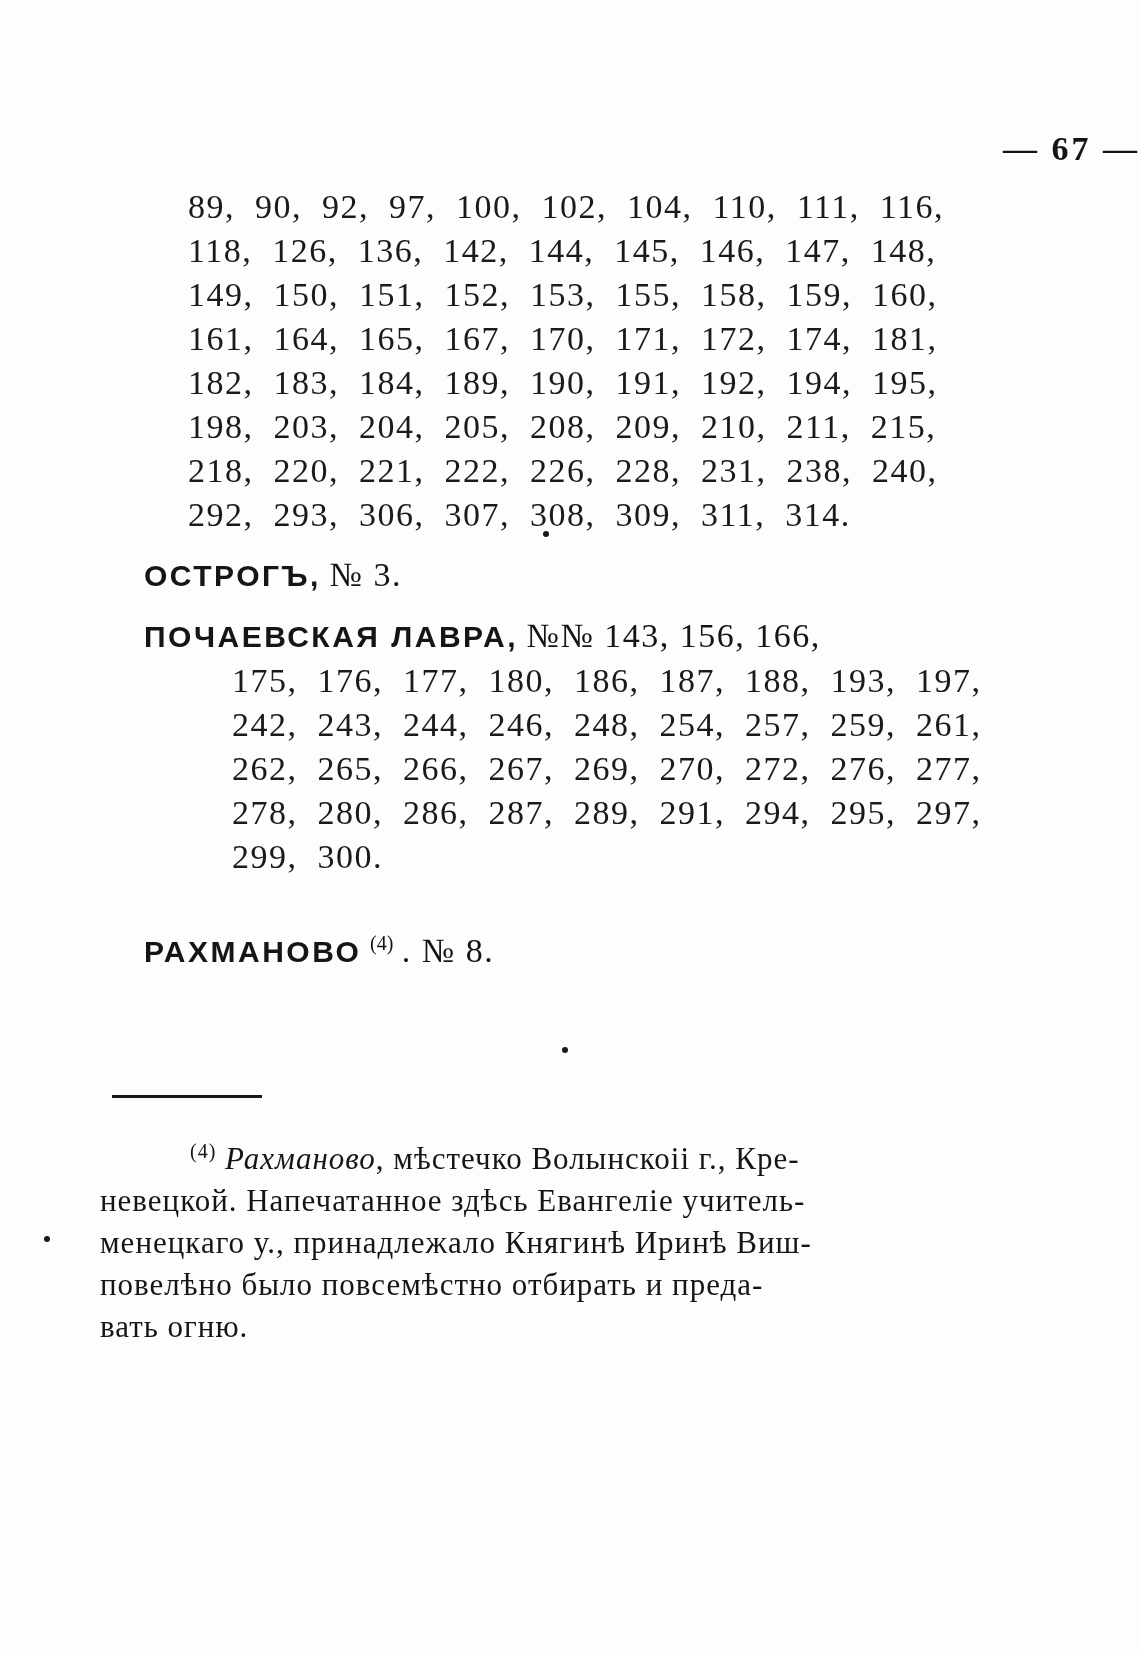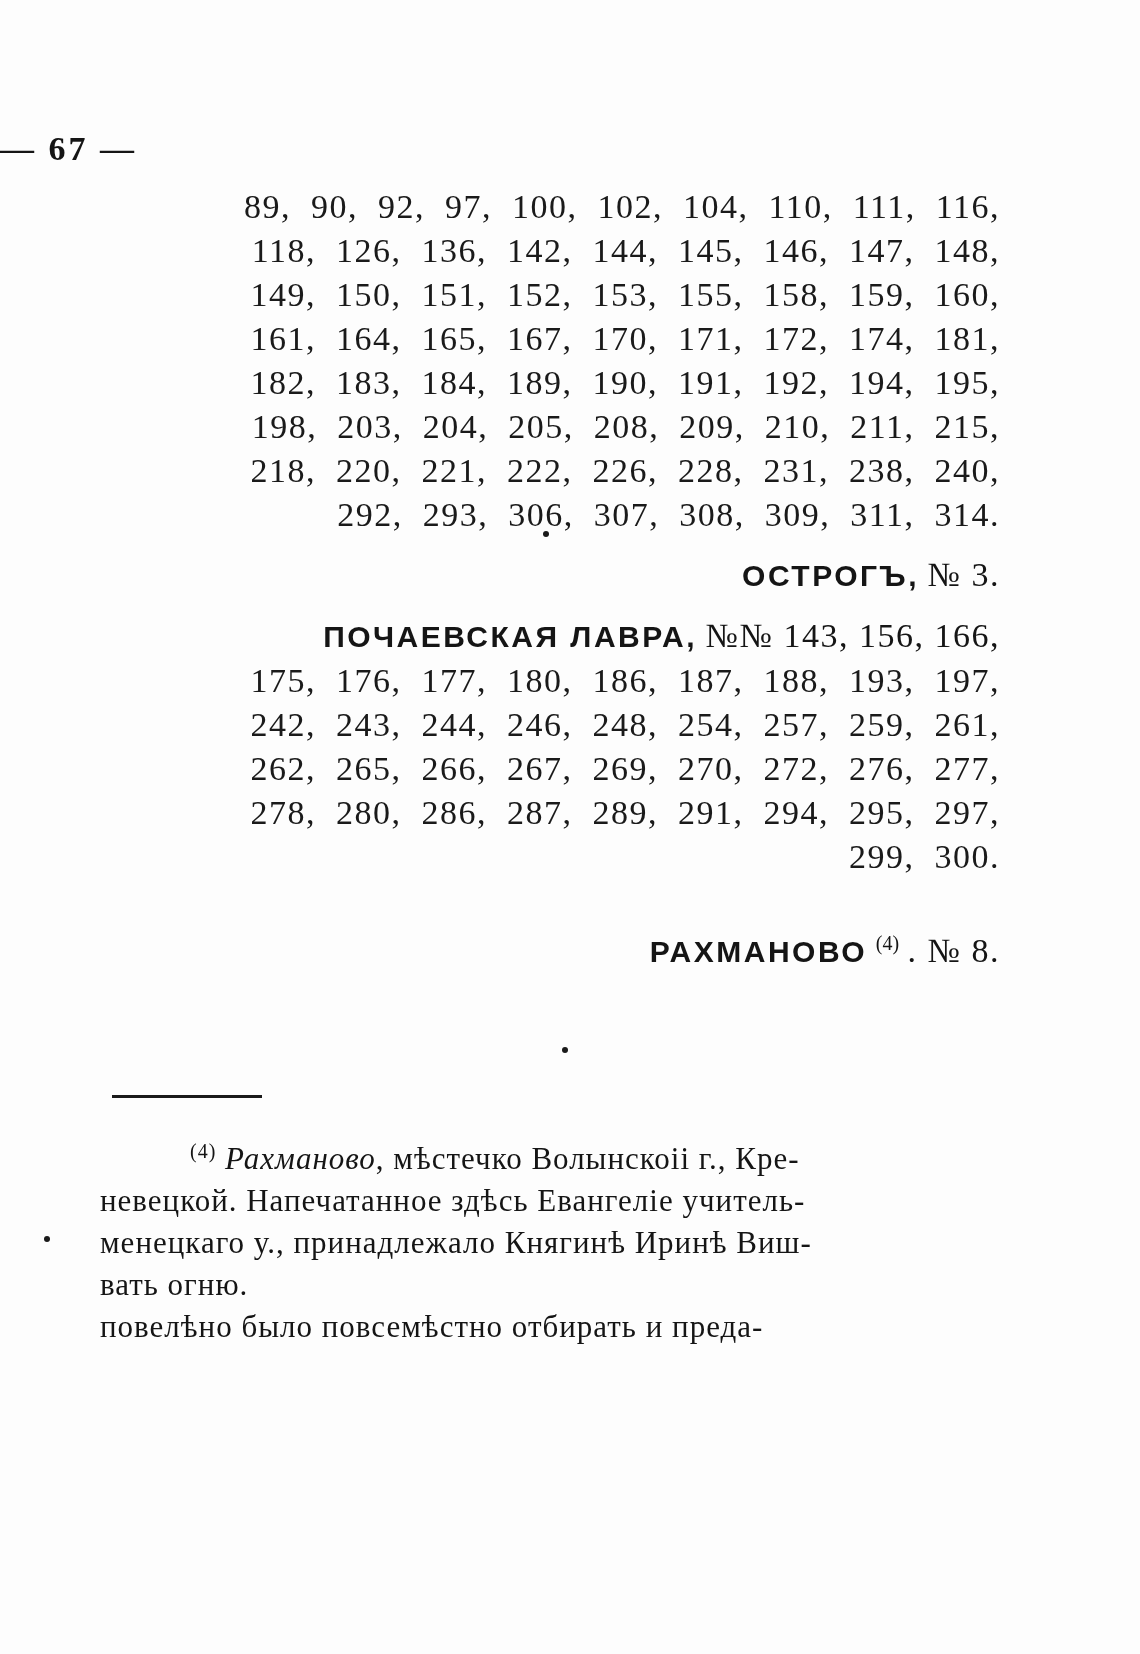--- a/index.html
+++ b/index.html
@@ -20,48 +20,48 @@
     left: 0; top: 0;
     width: 1140px;
     height: 1654px;
     background: #fdfdfd;
   }
   .page-number {
     position: absolute;
     top: 130px;
     left: 0;
     width: 1140px;
-    text-align: left;
+    text-align: right;
     font-size: 34px;
     letter-spacing: 3px;
     font-weight: 700;
     font-family: "Liberation Serif", serif;
   }
   .content {
     position: absolute;
     left: 100px;
     top: 185px;
     width: 900px;
-    text-align: right;
   }
   .numline {
     font-size: 34px;
     line-height: 44px;
     letter-spacing: 1.5px;
     white-space: pre;
     font-family: "Liberation Serif", serif;
     color: #1a1a1a;
   }
   .indent {
     padding-left: 88px;
   }
   .entry {
     margin-top: 16px;
     font-size: 34px;
     line-height: 44px;
+    margin-left: 44px;
   }
   .entry-head {
     font-weight: 700;
     letter-spacing: 2.5px;
     font-family: "Liberation Sans", sans-serif;
     font-size: 30px;
   }
   .entry-inline {
     font-family: "Liberation Serif", serif;
     letter-spacing: 1.5px;
@@ -157,21 +157,21 @@
 
 
   </div>
 
   <div class="rule"></div>
 
   <div class="footnote">
     <span class="fn-indent"></span><span class="fn-mark">(4)</span> <span class="it">Рахманово</span><span>, мѣстечко Волынскоіі г., Кре-</span>
     <div>невецкой. Напечатанное здѣсь Евангеліе учитель-</div>
     <div>менецкаго у., принадлежало Княгинѣ Иринѣ Виш-</div>
+    <div>повелѣно было повсемѣстно отбирать и преда-</div>
     <div>вать огню.</div>
-    <div>повелѣно было повсемѣстно отбирать и преда-</div>
   </div>
 
   <div class="speck speck-1"></div>
   <div class="speck speck-2"></div>
   <div class="speck speck-3"></div>
 
 </div>
 
 </body></html>

